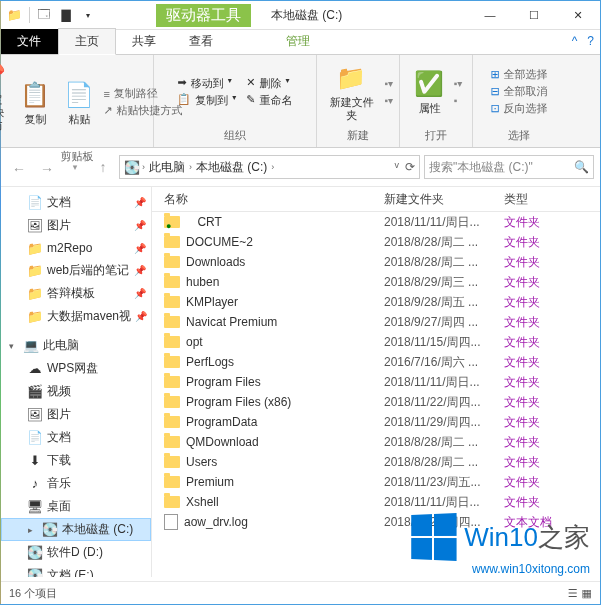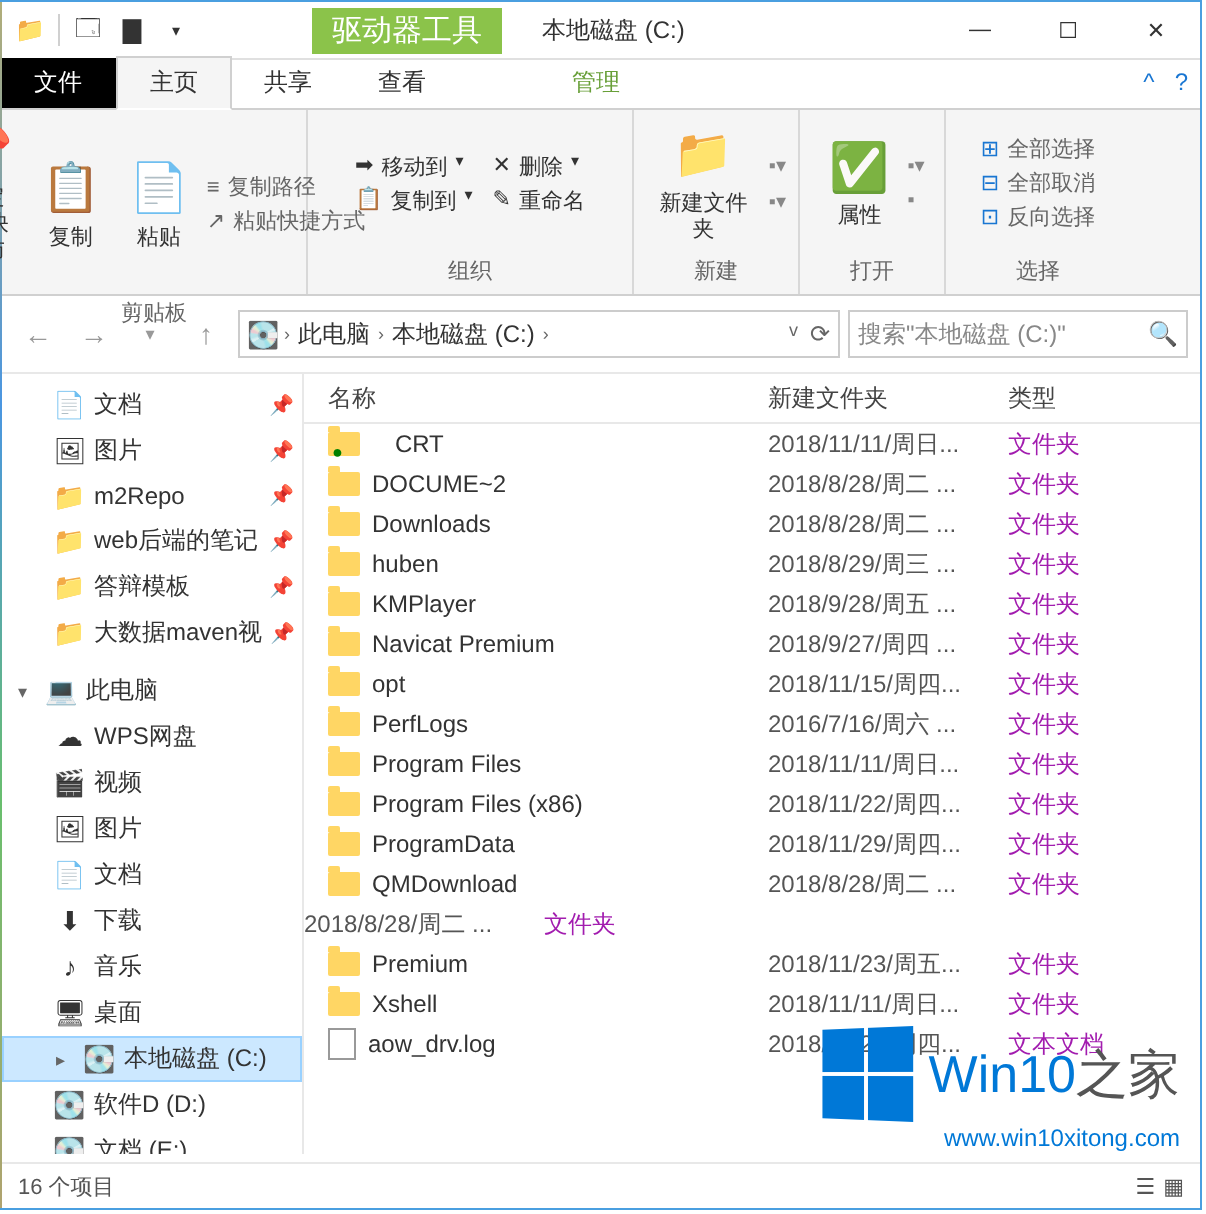--- a/index.html
+++ b/index.html
@@ -407,20 +407,24 @@
           </div>
           <div class="row">
             <div class="c1">
               <span class="folder-ico"></span>
               <span>QMDownload</span>
             </div>
             <div class="c2">2018/8/28/周二 ...</div>
             <div class="c3">文件夹</div>
           </div>
           <div class="row">
+            <div class="c1">
+              <span class="folder-ico"></span>
+              <span>Users</span>
+            </div>
             <div class="c2">2018/8/28/周二 ...</div>
             <div class="c3">文件夹</div>
           </div>
           <div class="row">
             <div class="c1">
               <span class="folder-ico"></span>
               <span>Premium</span>
             </div>
             <div class="c2">2018/11/23/周五...</div>
             <div class="c3">文件夹</div>

